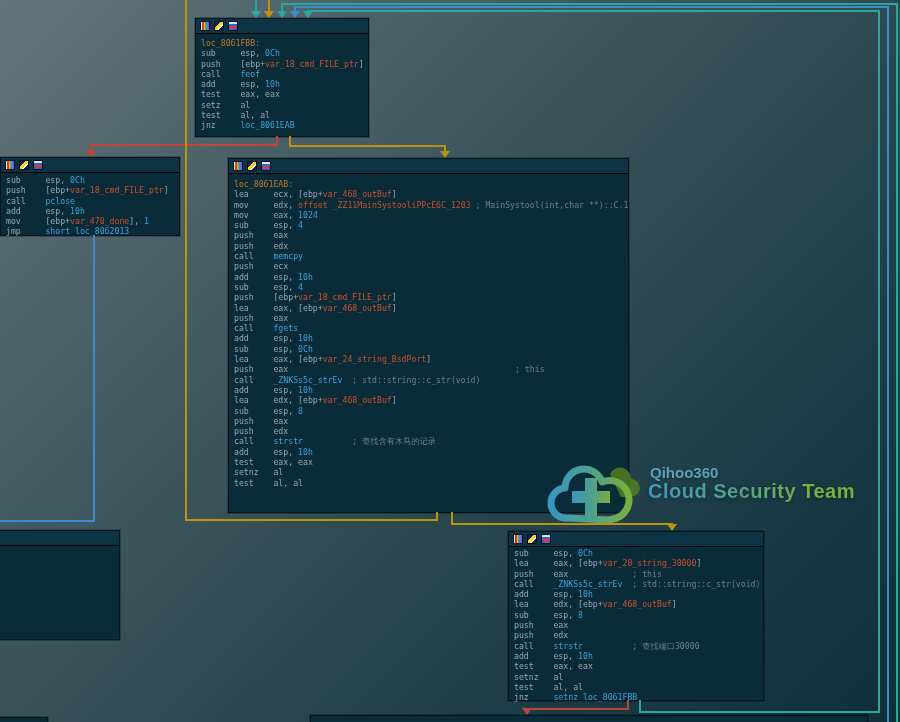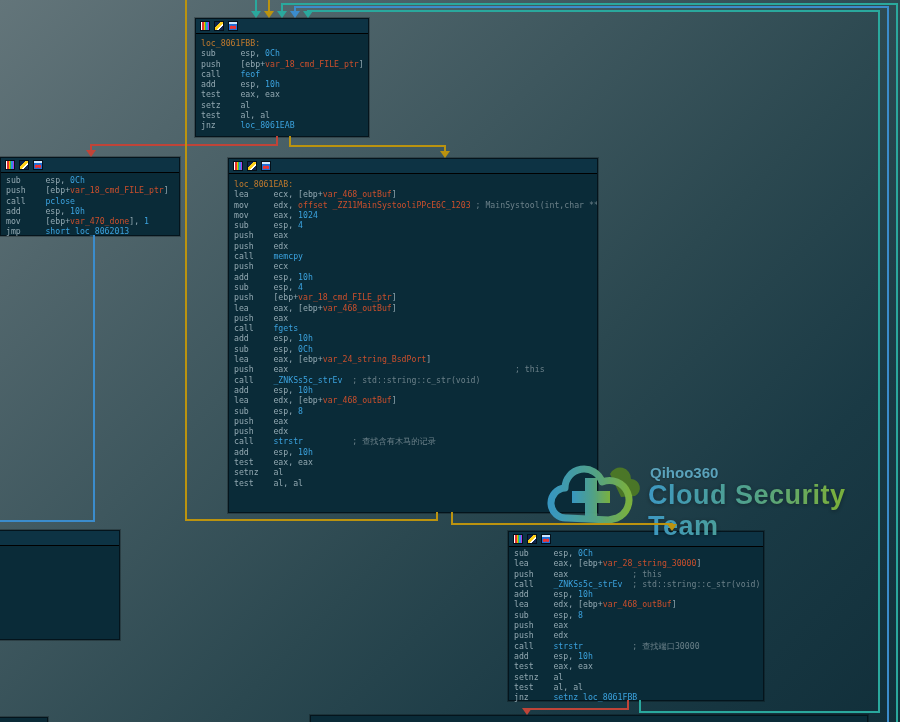--- a/index.html
+++ b/index.html
@@ -25,21 +25,21 @@
   .t-n{color:#3ba2de;}
   .t-v{color:#cb4f2c;}
   .t-l{color:#c17a2d;}
   .t-c{color:#6b8089;}
   
   #watermark{position:absolute;left:538px;top:450px;width:345px;height:85px;opacity:.95;pointer-events:none;}
   #wm-cloud{position:absolute;left:0;top:2px;}
   #wm-brand{position:absolute;left:112px;top:14px;font-family:"Liberation Sans","DejaVu Sans",sans-serif;
     font-size:15px;font-weight:bold;color:#5ea8c2;text-shadow:0 1px 2px rgba(0,0,0,.35);}
   #wm-team{position:absolute;left:110px;top:30px;font-family:"Liberation Sans","DejaVu Sans",sans-serif;
-    font-size:27px;font-weight:bold;letter-spacing:.5px;
+    font-size:20px;font-weight:bold;letter-spacing:.5px;
     background:linear-gradient(90deg,#3f9dc9 0%,#55a88c 45%,#7fb63e 80%);
     -webkit-background-clip:text;background-clip:text;color:transparent;
     filter:drop-shadow(0 1px 2px rgba(0,0,0,.35));}
 </style>
 </head>
 <body>
 
 <div id="screen">
   <div class="block" style="left: 195px; top: 18px; width: 174px; height: 119px;">
       <div class="bheader">
@@ -67,21 +67,21 @@
       </div>
       <div class="bcode" style="padding-top: 2px;">
         <div class="cline"><span class="t-g">sub     esp, </span><span class="t-n">0Ch</span></div>
         <div class="cline"><span class="t-g">push    [ebp+</span><span class="t-v">var_18_cmd_FILE_ptr</span><span class="t-g">]</span></div>
         <div class="cline"><span class="t-g">call    </span><span class="t-n">pclose</span></div>
         <div class="cline"><span class="t-g">add     esp, </span><span class="t-n">10h</span></div>
         <div class="cline"><span class="t-g">mov     [ebp+</span><span class="t-v">var_470_done</span><span class="t-g">], </span><span class="t-n">1</span></div>
         <div class="cline"><span class="t-g">jmp     </span><span class="t-n">short loc_8062013</span></div>
       </div>
     </div>
-    <div class="block" style="left: 228px; top: 158px; width: 370px; height: 355px;">
+    <div class="block" style="left: 228px; top: 158px; width: 401px; height: 355px;">
       <div class="bheader">
         <span class="icon palette-icon"></span>
         <span class="icon pen-icon"></span>
         <span class="icon screenshot-icon"></span>
       </div>
       <div class="bcode" style="padding-top: 5px;">
         <div class="cline"><span class="t-l">loc_8061EAB:</span></div>
         <div class="cline"><span class="t-g">lea     ecx, [ebp+</span><span class="t-v">var_468_outBuf</span><span class="t-g">]</span></div>
         <div class="cline"><span class="t-g">mov     edx, </span><span class="t-v">offset _ZZ11MainSystooliPPcE6C_1203</span><span class="t-c"> ; MainSystool(int,char **)::C.1203</span></div>
         <div class="cline"><span class="t-g">mov     eax, </span><span class="t-n">1024</span></div>

